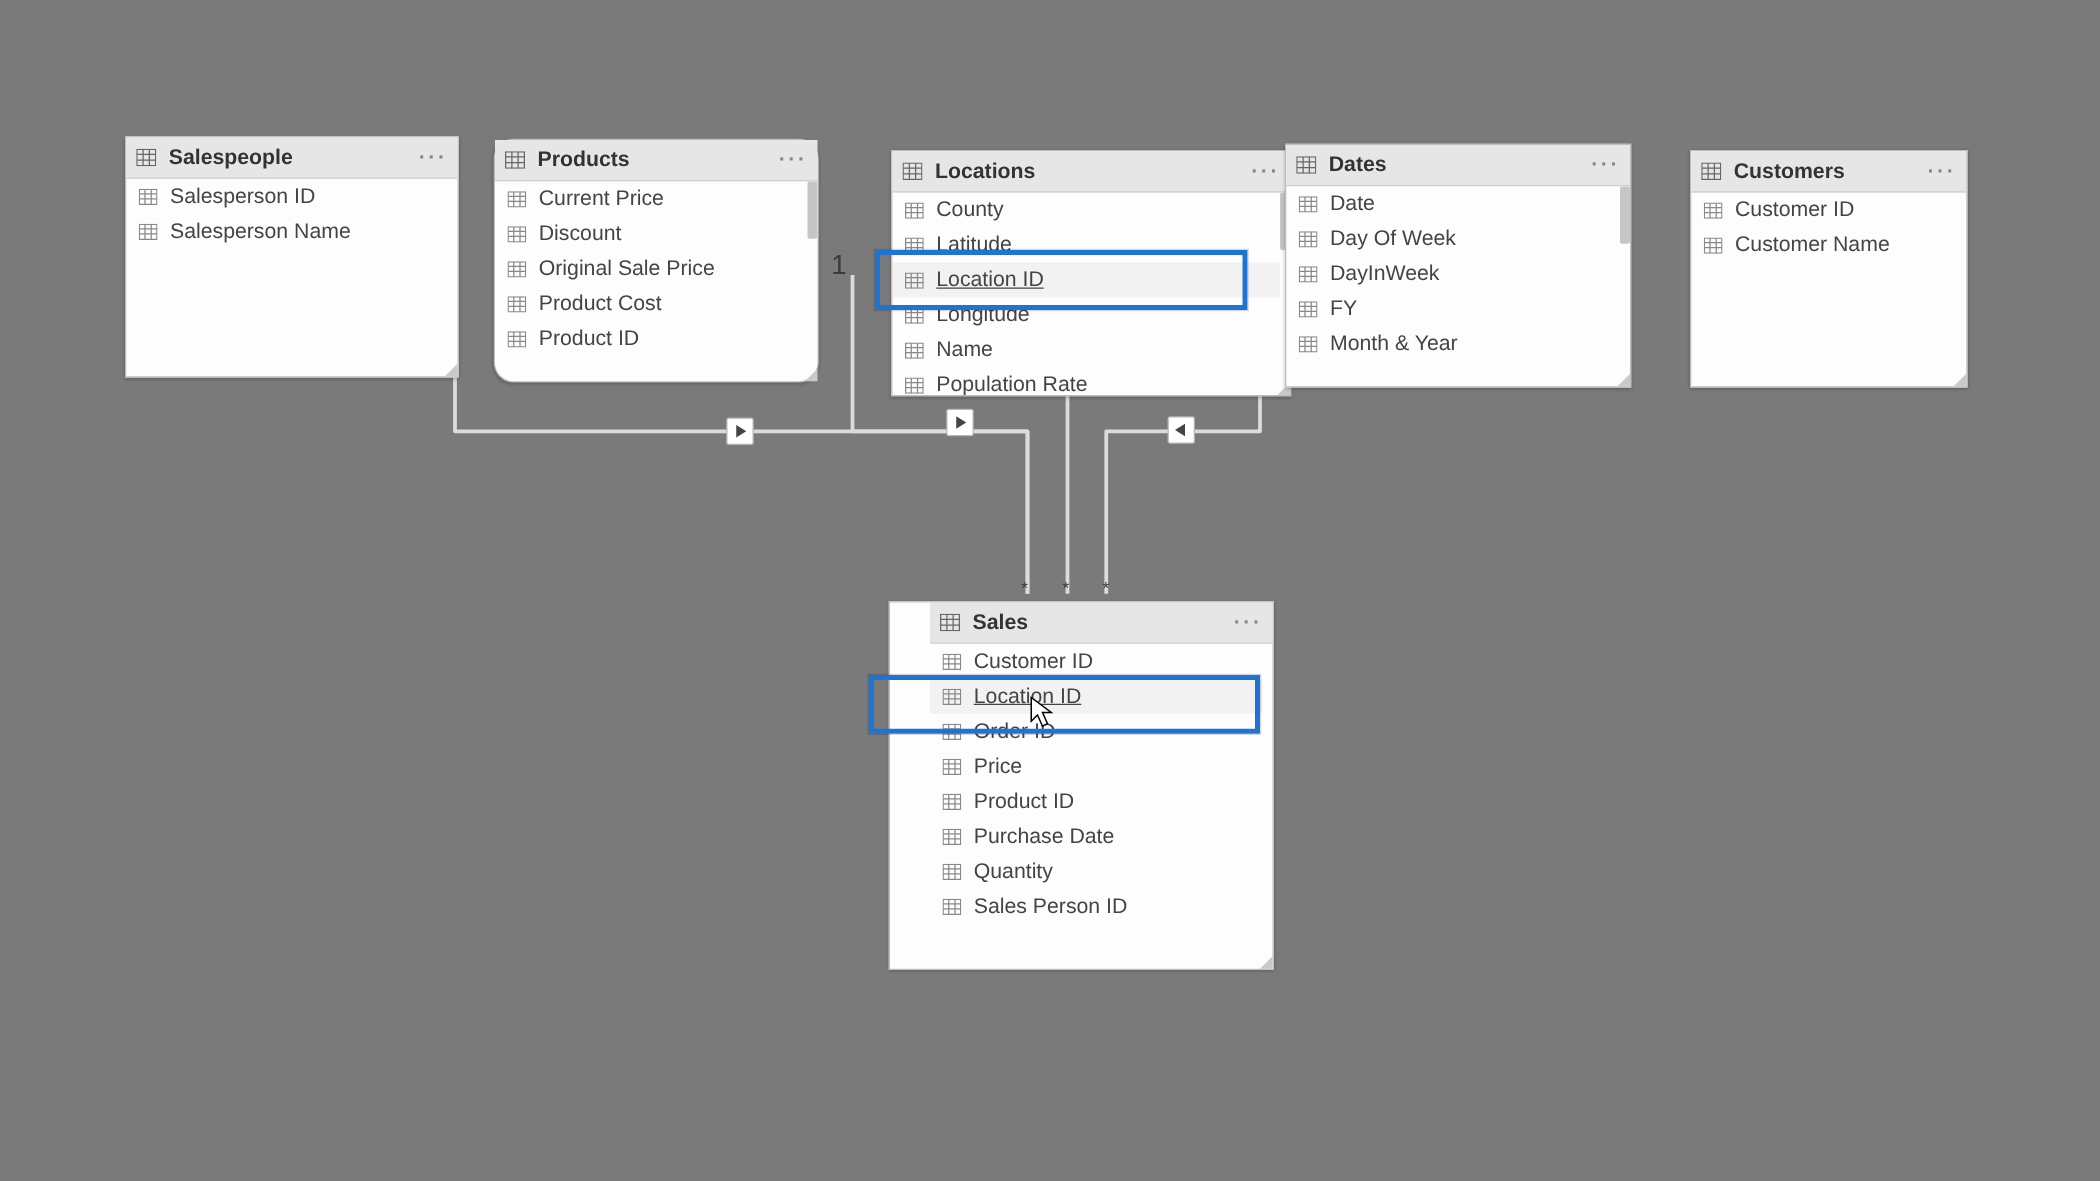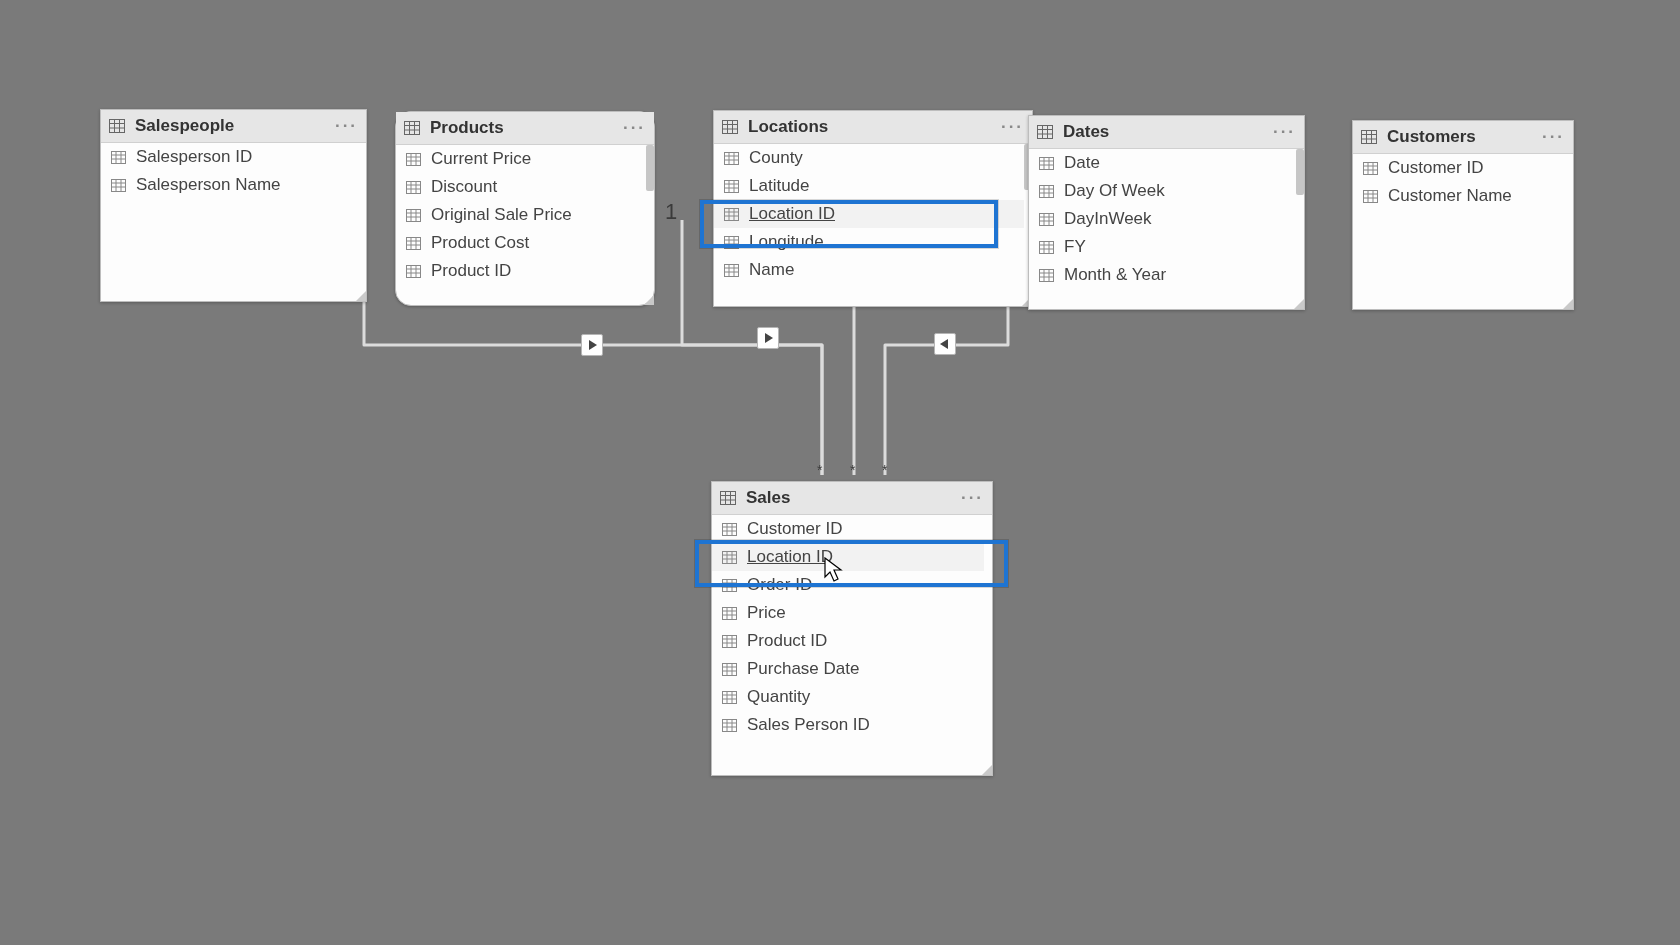--- a/index.html
+++ b/index.html
@@ -267,21 +267,21 @@
             <line x1="0.5" y1="8" x2="14.5" y2="8" stroke="#888"></line>
             <line x1="5" y1="0.5" x2="5" y2="12.5" stroke="#888"></line>
             <line x1="10" y1="0.5" x2="10" y2="12.5" stroke="#888"></line>
           </svg>
           <span class="label">Product ID</span>
         </div>
   </div>
   <div class="resize"></div>
 </div>
 
-<div class="table" style="left:713px; top:110px; width:320px; height:197px;">
+<div class="table" style="left:713px; top:120px; width:320px; height:197px;">
   <div class="table-header">
     <svg class="icon-table" viewBox="0 0 16 14">
           <rect x="0.5" y="0.5" width="15" height="13" fill="none" stroke="#666"></rect>
           <line x1="0.5" y1="4.5" x2="15.5" y2="4.5" stroke="#666"></line>
           <line x1="0.5" y1="9" x2="15.5" y2="9" stroke="#666"></line>
           <line x1="5.5" y1="0.5" x2="5.5" y2="13.5" stroke="#666"></line>
           <line x1="10.5" y1="0.5" x2="10.5" y2="13.5" stroke="#666"></line>
         </svg>
     <span class="title"><span>Locations</span></span>
     <span class="more">···</span>
@@ -330,20 +330,30 @@
         </div>
     <div class="field">
           <svg class="ficon" viewBox="0 0 15 13">
             <rect x="0.5" y="0.5" width="14" height="12" fill="none" stroke="#888"></rect>
             <line x1="0.5" y1="4" x2="14.5" y2="4" stroke="#888"></line>
             <line x1="0.5" y1="8" x2="14.5" y2="8" stroke="#888"></line>
             <line x1="5" y1="0.5" x2="5" y2="12.5" stroke="#888"></line>
             <line x1="10" y1="0.5" x2="10" y2="12.5" stroke="#888"></line>
           </svg>
           <span class="label">Name</span>
+        </div>
+    <div class="field">
+          <svg class="ficon" viewBox="0 0 15 13">
+            <rect x="0.5" y="0.5" width="14" height="12" fill="none" stroke="#888"></rect>
+            <line x1="0.5" y1="4" x2="14.5" y2="4" stroke="#888"></line>
+            <line x1="0.5" y1="8" x2="14.5" y2="8" stroke="#888"></line>
+            <line x1="5" y1="0.5" x2="5" y2="12.5" stroke="#888"></line>
+            <line x1="10" y1="0.5" x2="10" y2="12.5" stroke="#888"></line>
+          </svg>
+          <span class="label">Population Rate</span>
         </div>
   </div>
   <div class="resize"></div>
 </div>
 
 <div class="table" style="left:1028px; top:115px; width:277px; height:195px;">
   <div class="table-header">
     <svg class="icon-table" viewBox="0 0 16 14">
           <rect x="0.5" y="0.5" width="15" height="13" fill="none" stroke="#666"></rect>
           <line x1="0.5" y1="4.5" x2="15.5" y2="4.5" stroke="#666"></line>
@@ -440,21 +450,21 @@
             <line x1="0.5" y1="8" x2="14.5" y2="8" stroke="#888"></line>
             <line x1="5" y1="0.5" x2="5" y2="12.5" stroke="#888"></line>
             <line x1="10" y1="0.5" x2="10" y2="12.5" stroke="#888"></line>
           </svg>
           <span class="label">Customer Name</span>
         </div>
   </div>
   <div class="resize"></div>
 </div>
 
-<div class="table" style="left:711px; top:481px; width:282px; height:295px;">
+<div class="table" style="left:711px; top:481px; width:308px; height:295px;padding-left:32px;">
   <div class="table-header">
     <svg class="icon-table" viewBox="0 0 16 14">
           <rect x="0.5" y="0.5" width="15" height="13" fill="none" stroke="#666"></rect>
           <line x1="0.5" y1="4.5" x2="15.5" y2="4.5" stroke="#666"></line>
           <line x1="0.5" y1="9" x2="15.5" y2="9" stroke="#666"></line>
           <line x1="5.5" y1="0.5" x2="5.5" y2="13.5" stroke="#666"></line>
           <line x1="10.5" y1="0.5" x2="10.5" y2="13.5" stroke="#666"></line>
         </svg>
     <span class="title"><span>Sales</span></span>
     <span class="more">···</span>

